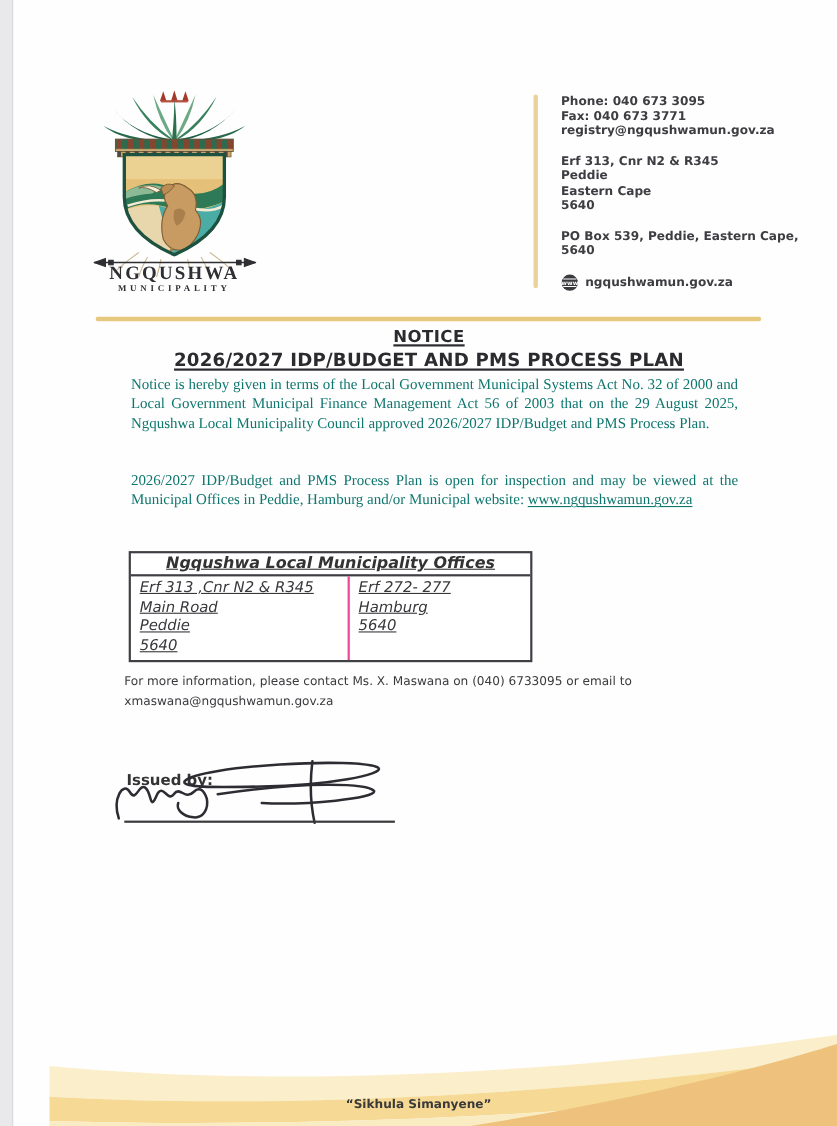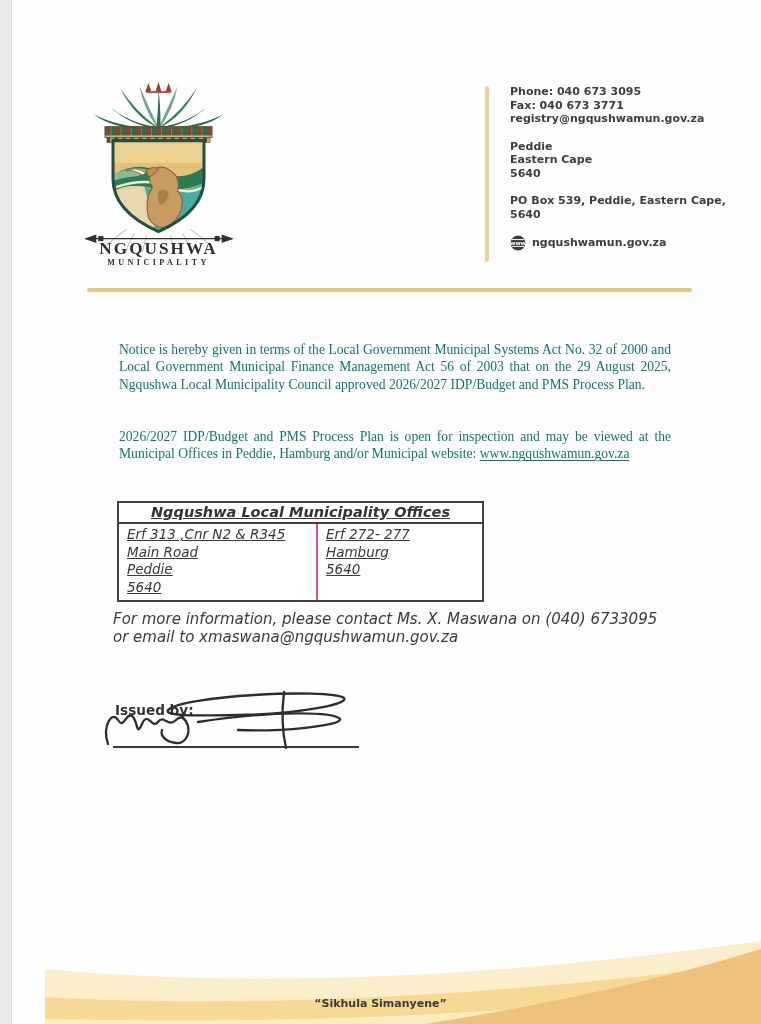--- a/index.html
+++ b/index.html
@@ -37,21 +37,21 @@
 
   
   .offices{position:absolute;left:117px;top:501px;width:367px;border:2px solid #3f3f44;background:#fff;text-decoration:underline;}
   .offices .hdr{border-bottom:2px solid #3f3f44;text-align:center;font-weight:bold;font-style:italic;font-size:14.5px;padding:1px 2px 2px;color:#333;}
   .offices .row{display:flex;}
   .offices .cell{font-style:italic;font-size:13.5px;line-height:17.5px;padding:2px 6px 4px 8px;color:#38383c;}
   .offices .c1{width:197px;}
   .offices .c2{width:166px;border-left:2px solid #ec4899;}
 
   
-  .moreinfo{position:absolute;left:113px;top:611px;width:556px;font-size:15px;line-height:17.5px;color:#3a3a3e;font-style:italic;}
+  .moreinfo{position:absolute;left:113px;top:611px;width:556px;font-size:11px;line-height:17.5px;color:#3a3a3e;}
 
   
   .issuedby{position:absolute;left:115px;top:678px;font-size:13.6px;font-weight:bold;color:#333;margin-top:24px;}
   .sig{position:absolute;left:98px;top:686px;width:280px;height:64px;}
   .sigline{position:absolute;left:113px;top:746px;width:246px;border-top:2px solid #3a3a3e;}
   .signame{position:absolute;left:115px;top:751px;font-size:13.6px;font-weight:bold;color:#333;line-height:16.5px;}
 
   
   .wave{position:absolute;left:0;top:939px;width:761px;height:85px;}
   .motto{position:absolute;left:0;top:997px;width:761px;text-align:center;font-size:11px;font-weight:bold;color:#3a3a3a;}
@@ -151,40 +151,45 @@
 
   <div class="vline"></div>
 
   <div class="contact">
     <div class="grp">
       <div>Phone: 040 673 3095</div>
       <div>Fax: 040 673 3771</div>
       <div>registry@ngqushwamun.gov.za</div>
     </div>
     <div class="grp">
+      <div>Erf 313, Cnr N2 &amp; R345</div>
       <div>Peddie</div>
       <div>Eastern Cape</div>
       <div>5640</div>
     </div>
     <div class="grp">
       <div>PO Box 539, Peddie, Eastern Cape, 5640</div>
     </div>
     <div class="web">
       <svg class="globe" viewBox="0 0 16 16">
         <circle cx="8" cy="8" r="7.4" fill="#3a3a3e"></circle>
         <line x1="2" y1="4.6" x2="14" y2="4.6" stroke="#fff" stroke-width="1"></line>
         <line x1="2" y1="11.4" x2="14" y2="11.4" stroke="#fff" stroke-width="1"></line>
         <text x="8" y="10" text-anchor="middle" font-size="5.6" font-weight="bold" fill="#fff" style="font-family:'DejaVu Sans',sans-serif">www</text>
       </svg>
       <span>ngqushwamun.gov.za</span>
     </div>
   </div>
 
   <div class="hrule"></div>
 
+  <div class="titleblock">
+    <div class="title-main">NOTICE</div>
+    <div class="title-sub">2026/2027 IDP/BUDGET AND PMS PROCESS PLAN</div>
+  </div>
 
   <div class="para p1">Notice is hereby given in terms of the Local Government Municipal Systems Act No. 32 of 2000 and  Local Government Municipal Finance Management Act 56 of 2003 that on the 29 August 2025, Ngqushwa Local Municipality Council approved 2026/2027 IDP/Budget and PMS Process Plan.</div>
   <div class="para p2"><span>2026/2027 IDP/Budget and PMS Process Plan is open for inspection and may be viewed at the Municipal Offices in Peddie, Hamburg and/or Municipal website: </span><span class="doclink">www.ngqushwamun.gov.za</span></div>
 
   <div class="offices">
     <div class="hdr">Ngqushwa Local Municipality Offices</div>
     <div class="row">
       <div class="cell c1">
         <div>Erf 313 ,Cnr N2 &amp; R345</div>
         <div>Main Road</div>

